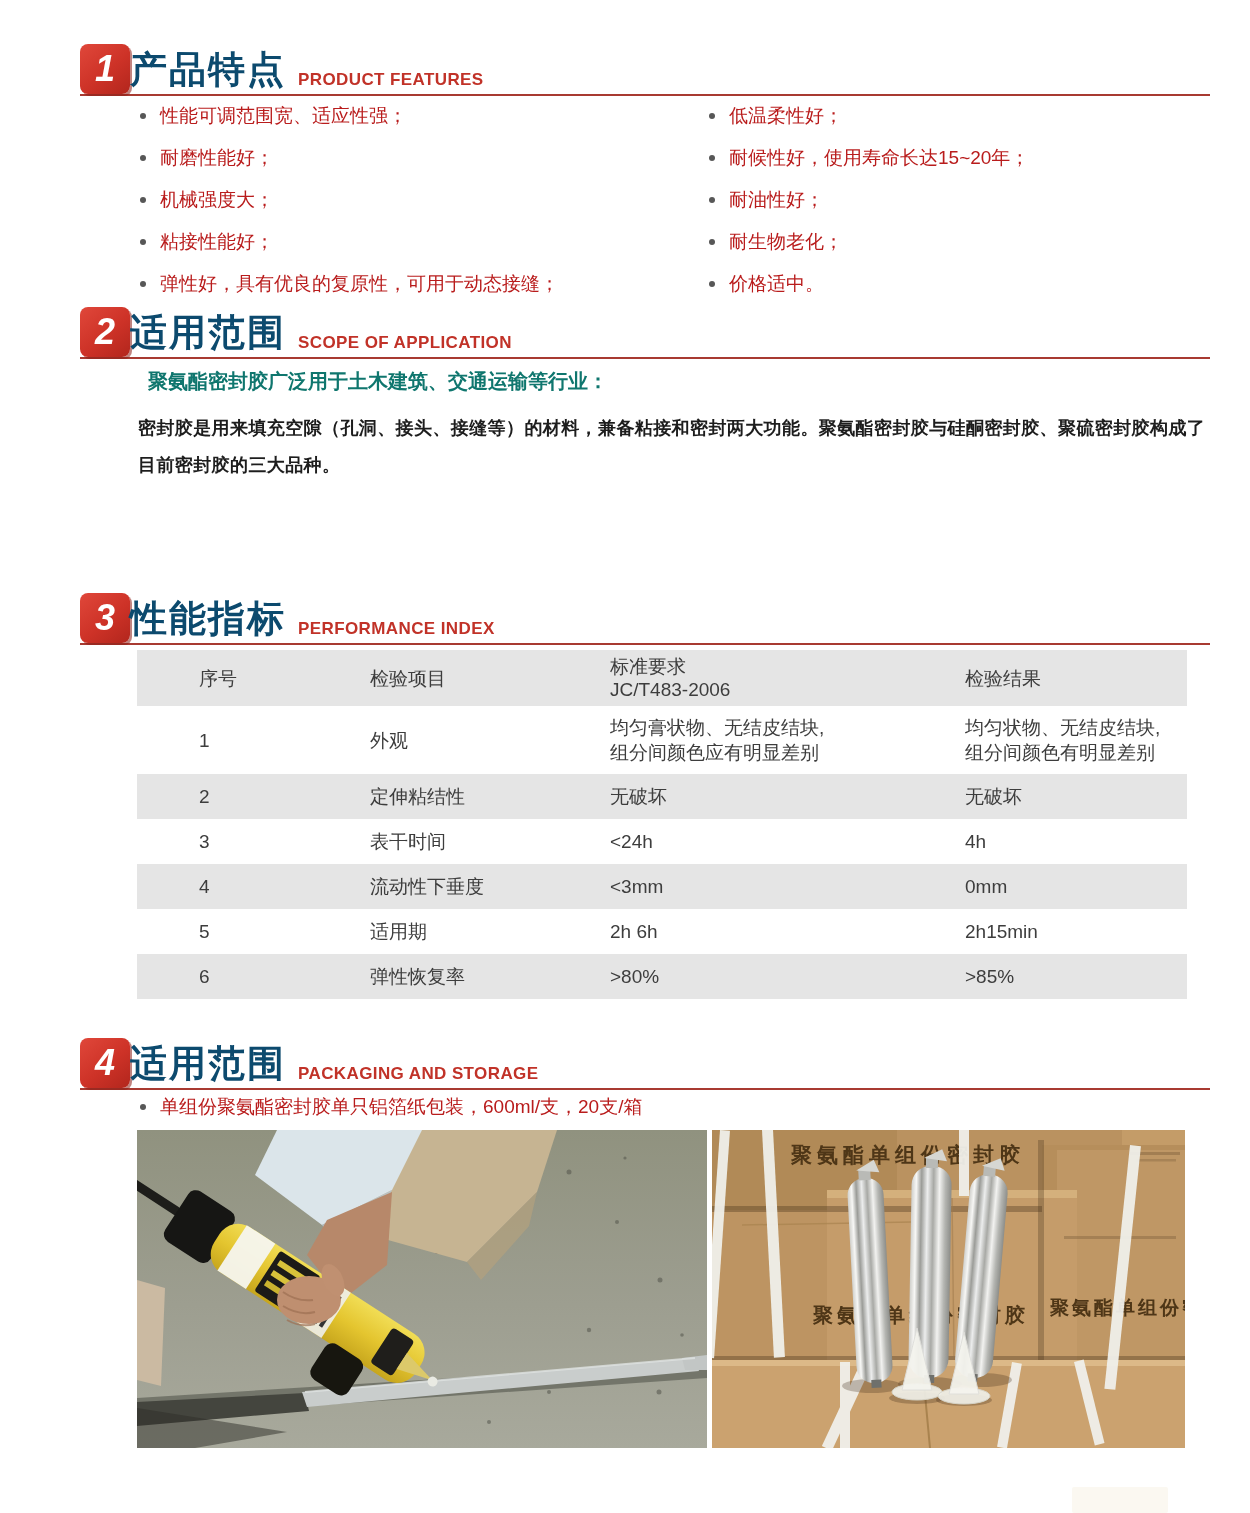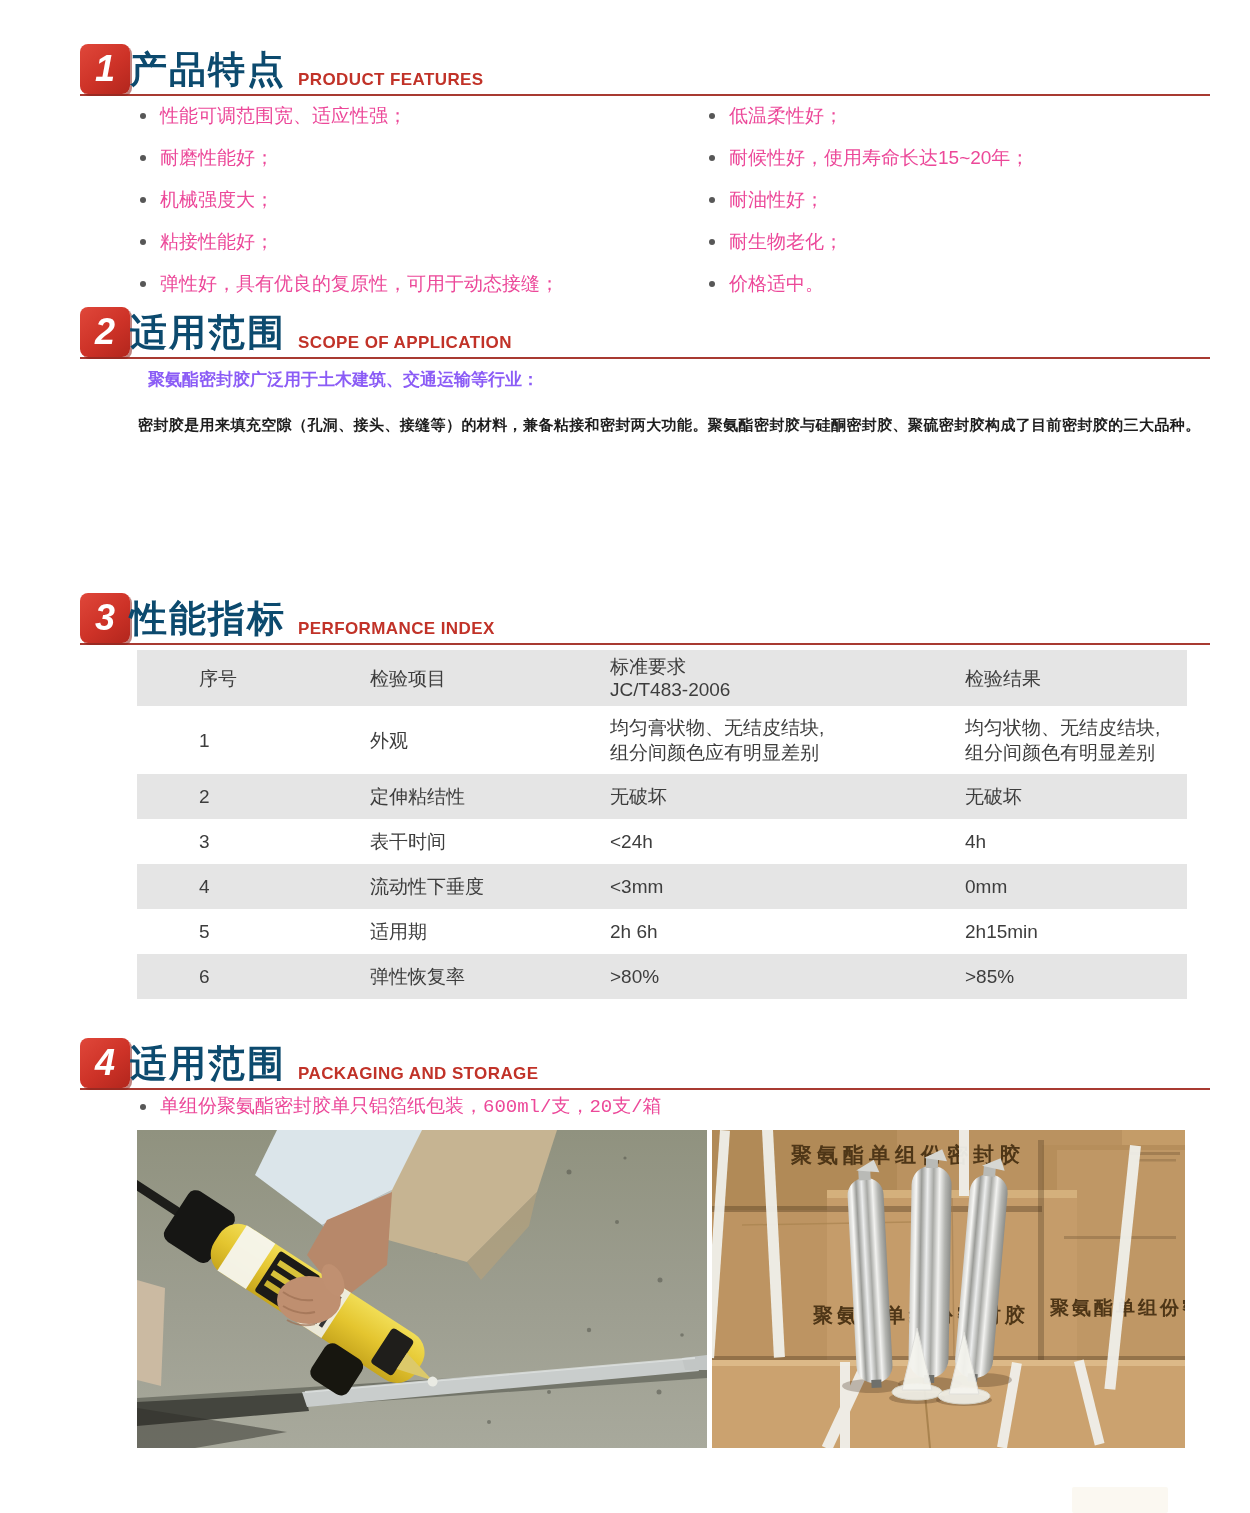--- a/index.html
+++ b/index.html
@@ -14,52 +14,52 @@
     border-radius:8px;color:#fff;font-size:36px;font-style:italic;font-weight:bold;
     display:flex;align-items:center;justify-content:center;
     box-shadow:2px 2px 0 rgba(140,30,22,.55);}
   .sec-title{font-size:37px;font-weight:800;color:#0c4a6e;
     line-height:1;padding-bottom:6px;letter-spacing:2px;}
   .sec-sub{font-size:17px;font-weight:700;color:#c13228;margin-left:12px;
     padding-bottom:4px;letter-spacing:.4px;text-align:center;}
 
   
   ul.dotlist{list-style:none;margin:0;padding:0;}
-  ul.dotlist li{position:relative;padding-left:26px;font-size:19px;color:#ec4899;
+  ul.dotlist li{position:relative;padding-left:26px;font-size:19px;color:#b91c1c;
     line-height:24px;margin-bottom:18px;}
   ul.dotlist li::before{content:"";position:absolute;left:6px;top:9px;width:6px;height:6px;
     border-radius:50%;background:#575757;}
 
   #features{position:absolute;top:104px;left:134px;width:1060px;display:flex;}
   #features .col-left{width:555px;}
   #features .col-right{flex:1;margin-left:14px;}
 
   #scope{position:absolute;top:368px;left:134px;width:1075px;}
-  .scope-intro{margin-left:14px;font-weight:bold;font-size:17px;color:#8b5cf6;margin-bottom:15px;}
+  .scope-intro{margin-left:14px;font-weight:bold;font-size:20px;color:#0f766e;margin-bottom:15px;}
   #scope ul.dotlist li{margin-bottom:17px;}
-  .scope-para{margin-left:4px;font-weight:bold;font-size:15px;line-height:37px;
+  .scope-para{margin-left:4px;font-weight:bold;font-size:18px;line-height:37px;
     color:#1d1d1d;margin-top:4px;letter-spacing:.4px;}
 
   
   #perf-table{position:absolute;top:650px;left:137px;width:1050px;
     border-collapse:collapse;table-layout:fixed;font-size:19px;color:#3d3d3d;}
   #perf-table col.c1{width:180px;} #perf-table col.c2{width:270px;}
   #perf-table col.c3{width:370px;} #perf-table col.c4{width:230px;}
   #perf-table th,#perf-table td{font-weight:normal;text-align:left;vertical-align:middle;
     padding-top:0;padding-bottom:0;}
   #perf-table th{height:56px;line-height:23px;}
   #perf-table .r-tall td{height:68px;line-height:25px;}
   #perf-table .r-std td{height:45px;}
   #perf-table .shade{background:#e5e5e5;}
   .pc1{padding-left:62px;} .pc2{padding-left:53px;} .pc3{padding-left:23px;} .pc4{padding-left:8px;}
   .preline{white-space:pre-line;}
 
   
   #packaging-note{position:absolute;top:1095px;left:134px;width:1060px;}
-  #packaging-note li{margin-bottom:17px;font-family:Liberation Mono, monospace;}
+  #packaging-note li{margin-bottom:17px;}
 
   #photos{position:absolute;top:1130px;left:137px;width:1048px;height:318px;display:flex;}
   #photos svg{display:block;}
   #photo-right-wrap{margin-left:5px;}
 
   #watermark{position:absolute;left:1072px;top:1487px;width:96px;height:26px;
     background:#fbf8f1;border-radius:2px;}
 </style>
 </head>
 <body>

